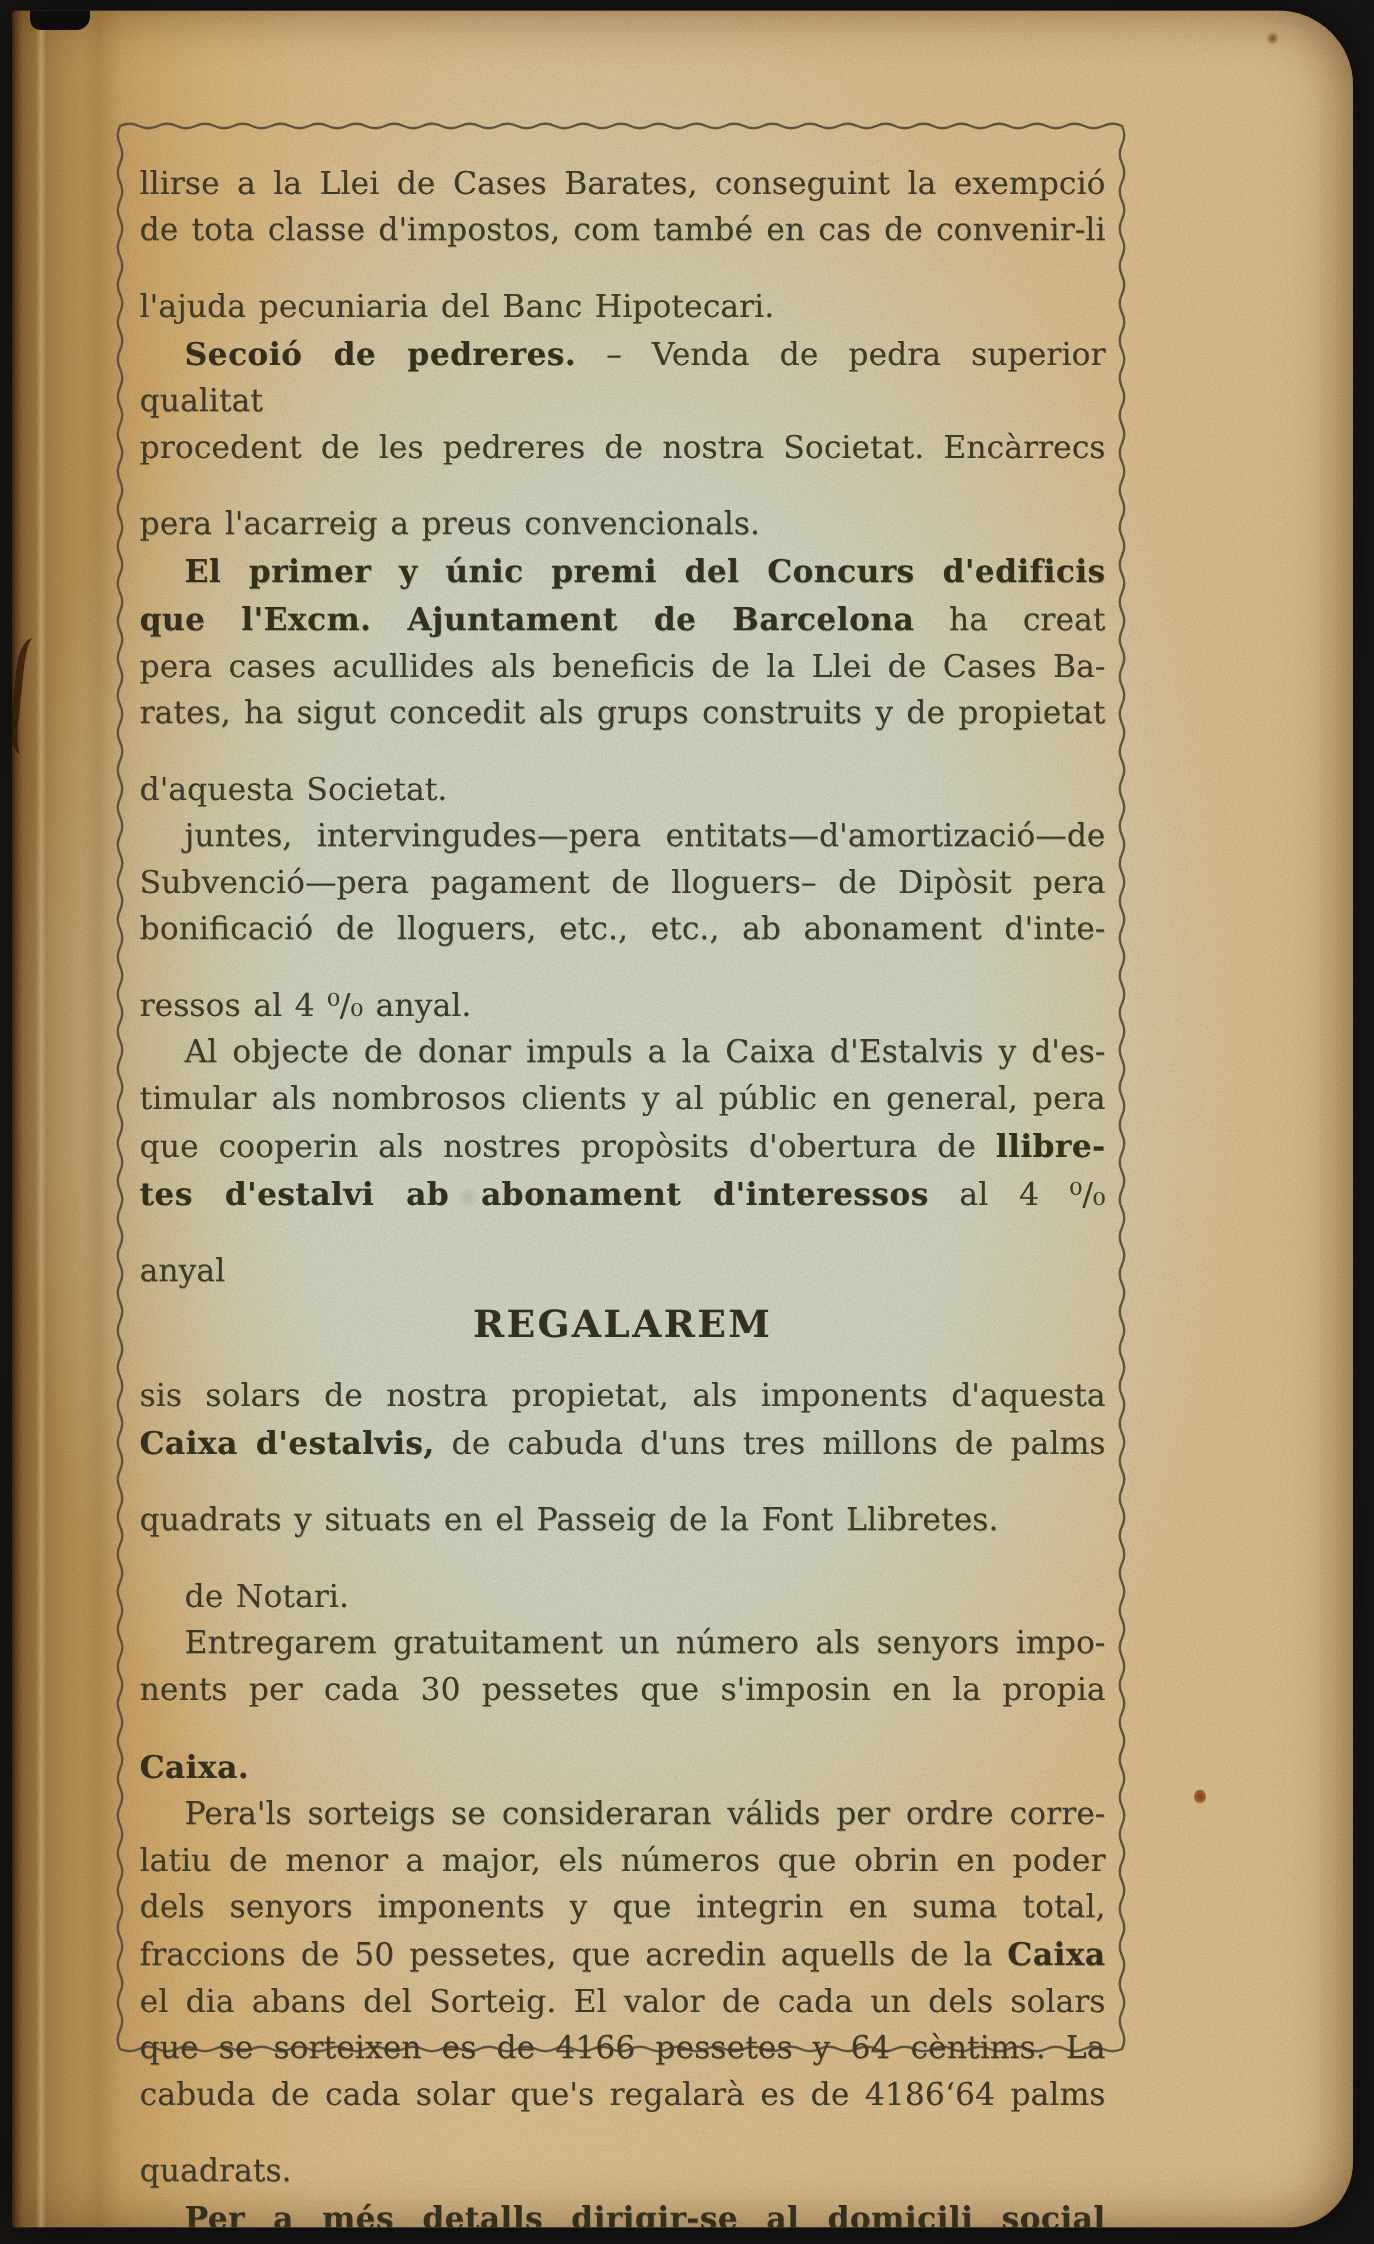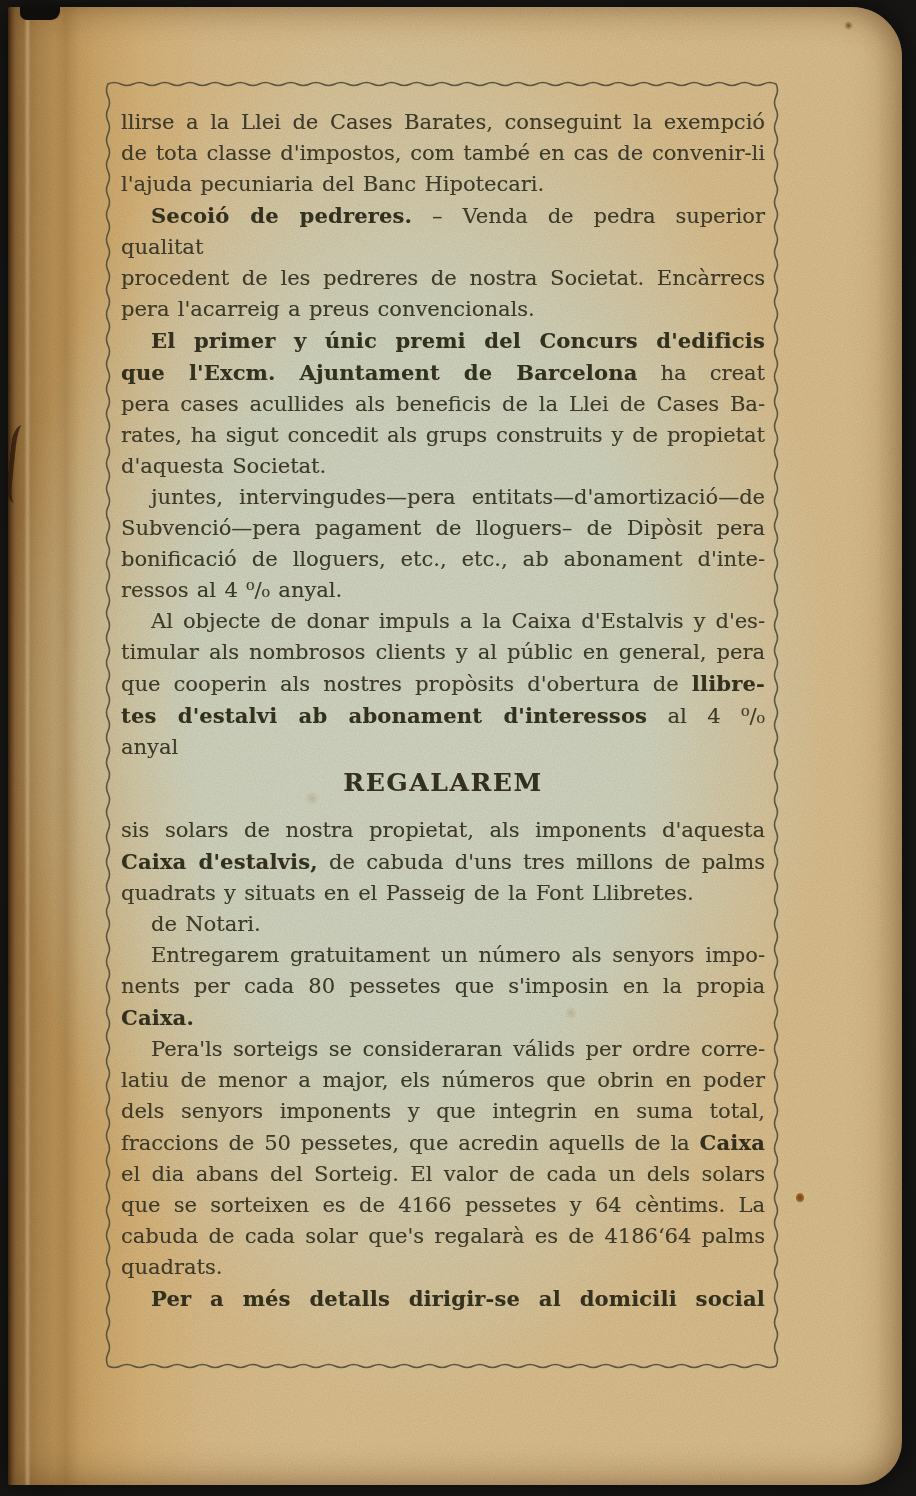--- a/index.html
+++ b/index.html
@@ -36,32 +36,32 @@
   .knot{
     position:absolute;left:1px;top:418px;width:12px;height:78px;
     border-left:5px solid rgba(48,28,10,.8);
     border-radius:60% 40% 50% 60% / 30% 40% 40% 30%;
     transform:rotate(6deg);
   }
   .notch{
     position:absolute;left:12px;top:-3px;width:40px;height:16px;
     background:#0f0e0d;border-radius:0 0 9px 7px;
   }
-  .frame{position:absolute;left:96px;top:73px;width:676px;height:1292px;}
+  .frame{position:absolute;left:68px;top:73px;width:676px;height:1292px;}
   .border-svg{position:absolute;left:0;top:0;overflow:visible;}
   .text-block{
     position:absolute;left:0;top:0;width:676px;box-sizing:border-box;
     padding:27px 15px 0 17px;
     color:#403c2b;
     font-size:21px;line-height:31px;
     text-shadow:0.3px 0.4px 0.3px rgba(64,60,43,.35);
   }
   .para{margin:0;}
   .line{text-align:justify;text-align-last:justify;word-spacing:.08em;white-space:normal;}
-  .line.nofill{text-align-last:left;}
+  .line.nofill{text-align-last:left;margin-top:20px;}
   .para.indent .line:first-child{text-indent:30px;}
   .seg{font-weight:normal;}
   .seg.bold{font-weight:bold;color:#353220;letter-spacing:.2px;}
   .heading{
     font-weight:bold;font-size:25px;letter-spacing:1.6px;color:#353220;
     text-align:right;text-align-last:center;margin:4px 0 17px 0;
   }
   .stain{position:absolute;border-radius:50%;pointer-events:none;}
   .s1{left:788px;top:1186px;width:8px;height:10px;
       background:radial-gradient(circle at 50% 45%, #7e4318 0%, #a3672f 55%, rgba(163,103,47,0) 78%);}
@@ -122,21 +122,21 @@
         <div class="para">
           <div class="line"><span class="seg">sis solars de nostra propietat, als imponents d'aquesta</span></div>
           <div class="line"><span class="seg bold">Caixa d'estalvis,</span><span class="seg"> de cabuda d'uns tres millons de palms</span></div>
           <div class="line nofill"><span class="seg">quadrats y situats en el Passeig de la Font Llibretes.</span></div>
         </div>
         <div class="para indent">
           <div class="line nofill"><span class="seg">de Notari.</span></div>
         </div>
         <div class="para indent">
           <div class="line"><span class="seg">Entregarem gratuitament un número als senyors impo-</span></div>
-          <div class="line"><span class="seg">nents per cada 80 pessetes que s'imposin en la propia</span></div>
+          <div class="line"><span class="seg">nents per cada 30 pessetes que s'imposin en la propia</span></div>
           <div class="line nofill"><span class="seg bold">Caixa.</span></div>
         </div>
         <div class="para indent">
           <div class="line"><span class="seg">Pera'ls sorteigs se consideraran válids per ordre corre-</span></div>
           <div class="line"><span class="seg">latiu de menor a major, els números que obrin en poder</span></div>
           <div class="line"><span class="seg">dels senyors imponents y que integrin en suma total,</span></div>
           <div class="line"><span class="seg">fraccions de 50 pessetes, que acredin aquells de la </span><span class="seg bold">Caixa</span></div>
           <div class="line"><span class="seg">el dia abans del Sorteig. El valor de cada un dels solars</span></div>
           <div class="line"><span class="seg">que se sorteixen es de 4166 pessetes y 64 cèntims. La</span></div>
           <div class="line"><span class="seg">cabuda de cada solar que's regalarà es de 4186‘64 palms</span></div>

